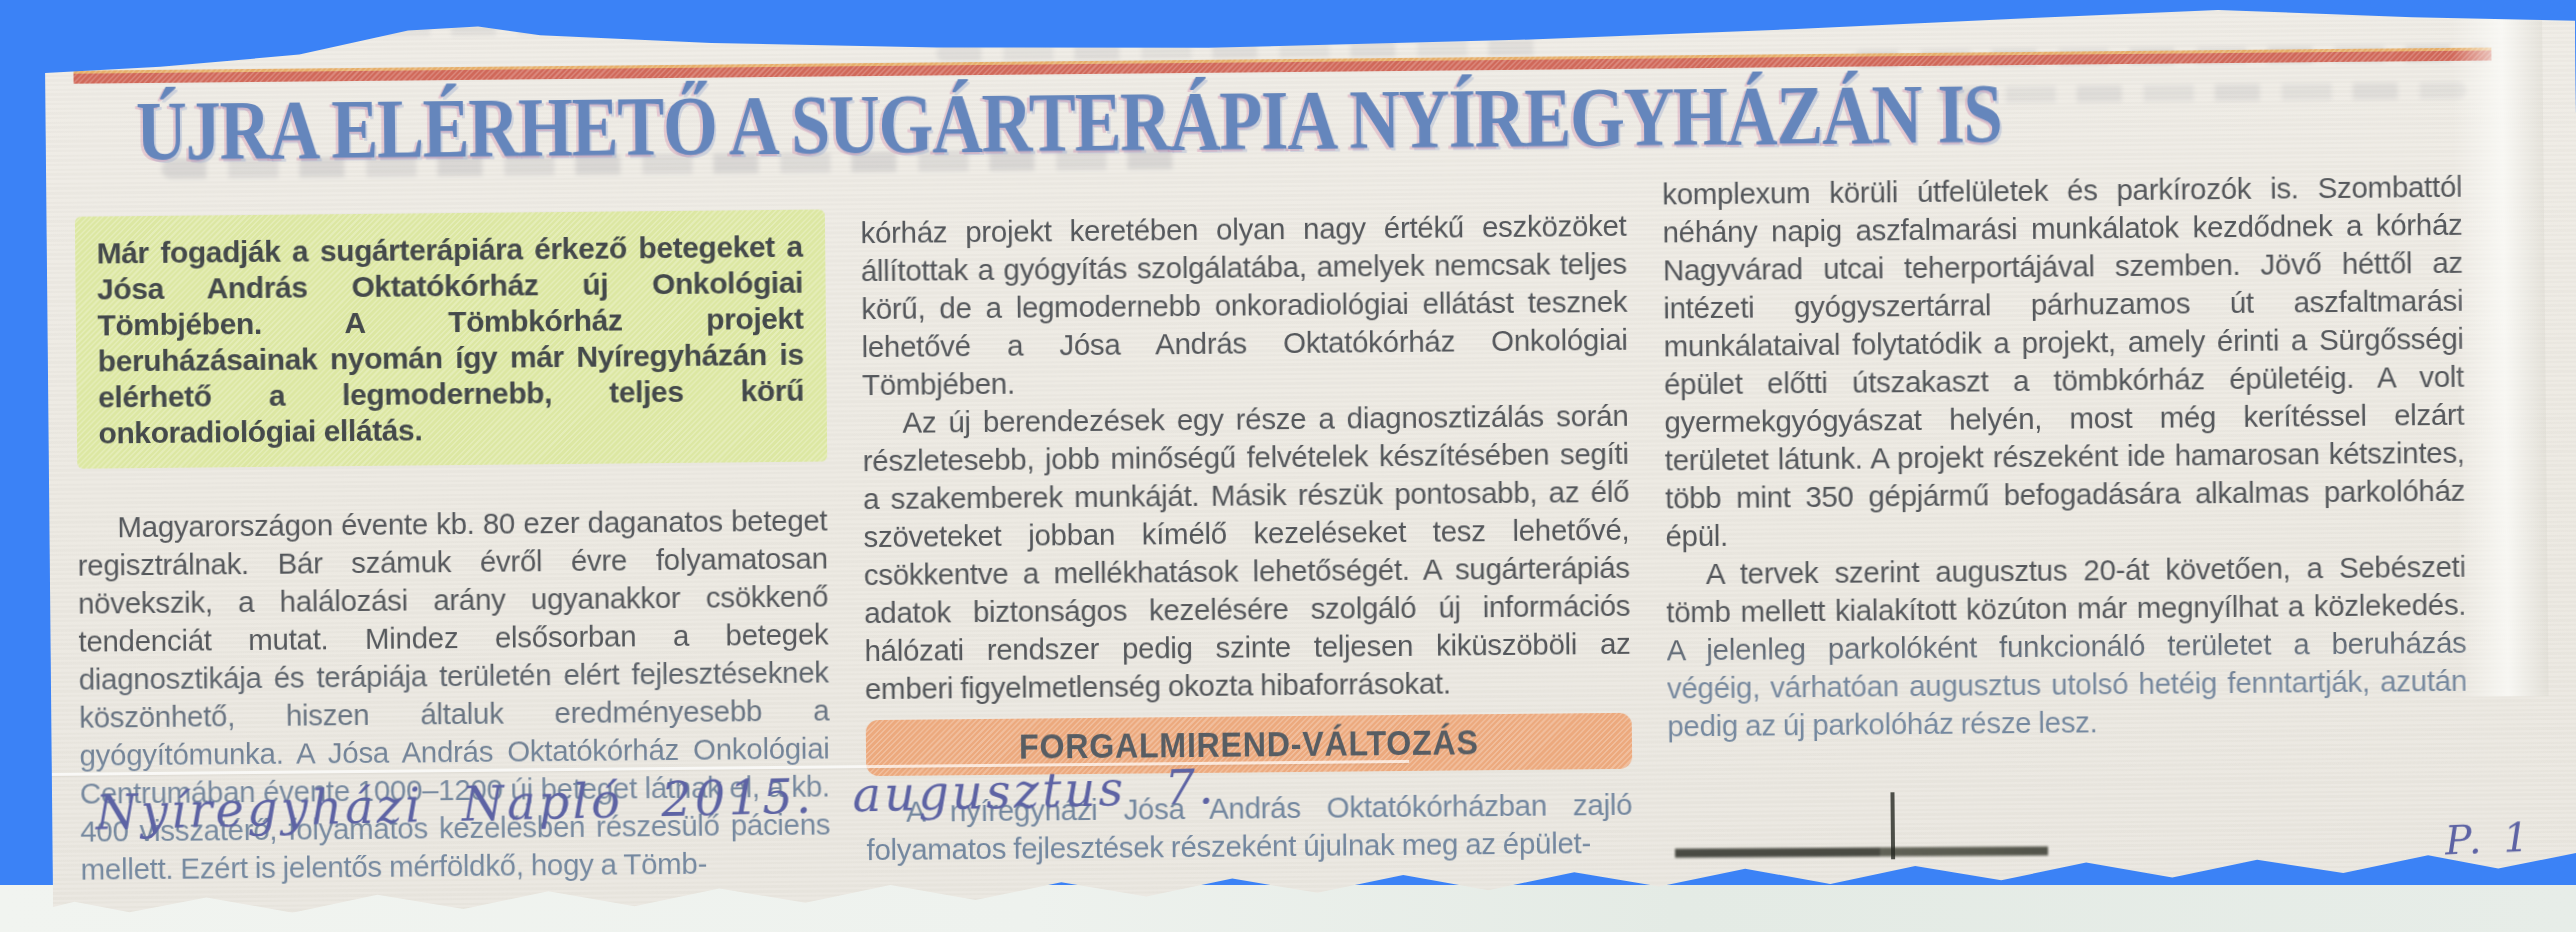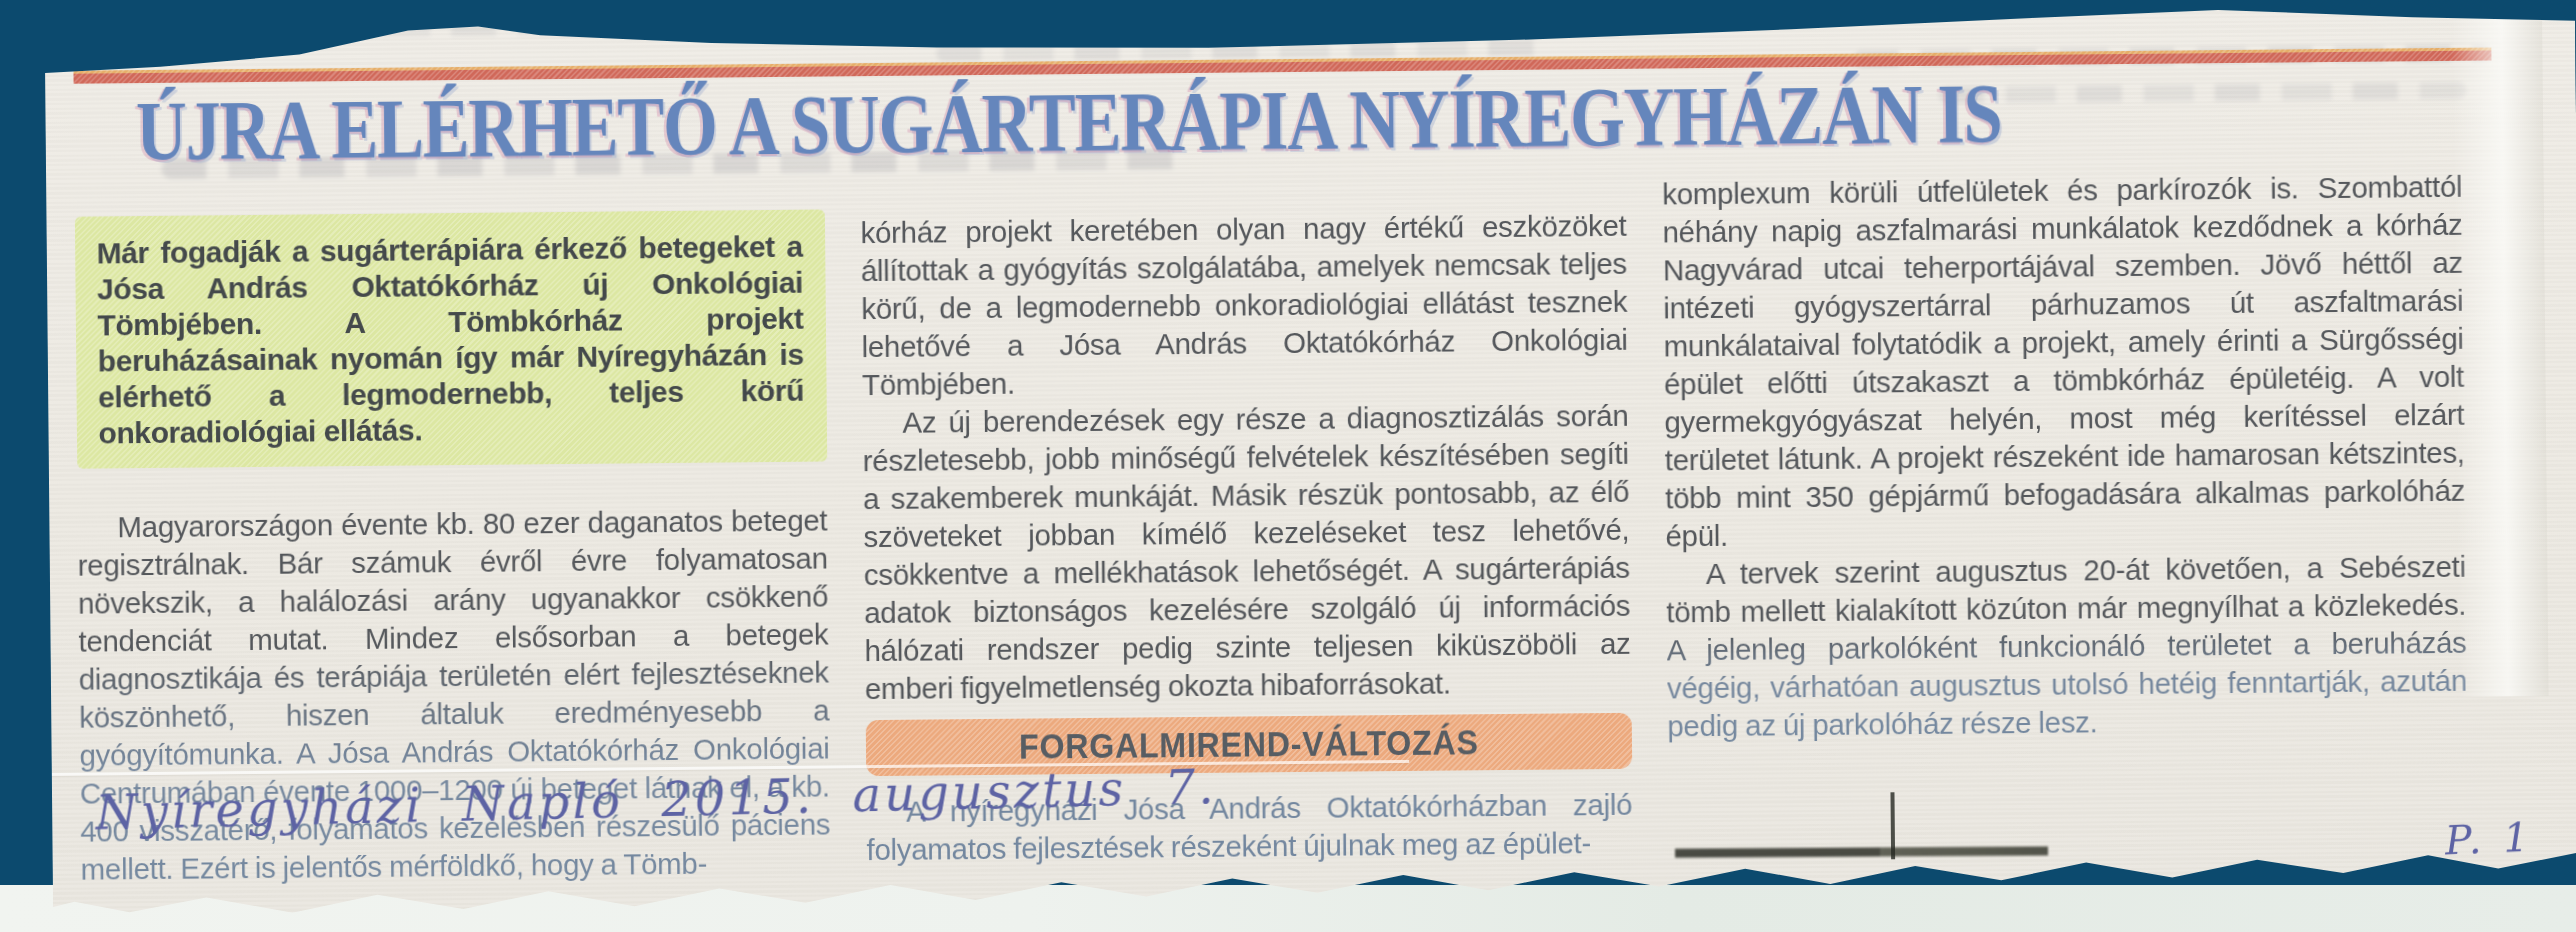--- a/index.html
+++ b/index.html
@@ -1,18 +1,18 @@
 <!DOCTYPE html>
 <html style="font-size:12.4px"><head>
 <meta charset="utf-8">
 <style>
   html,body { margin:0; padding:0; }
   .stage {
     position:relative; width:2576px; height:933px; overflow:hidden;
-    background:#0c4a6e; font-family:"Liberation Sans", sans-serif;
+    background:#3b82f6; font-family:"Liberation Sans", sans-serif;
   }
   .scan-bed {
     position:absolute; left:0; right:0; bottom:0; height:48px;
     background:linear-gradient(90deg,#f1f4f0 0%, #eef2ee 40%, #e4ebe5 65%, #e7ede8 100%);
   }
   .paper {
     position:absolute; left:43px; top:23px; width:2533px; height:893px;
     background:
       repeating-linear-gradient(0deg, rgba(255,255,255,.05) 0 2.3px, rgba(60,60,50,.018) 2.3px 4.7px),
       linear-gradient(180deg,#efece6 0%, #ece9e2 55%, #eae7e0 100%);

